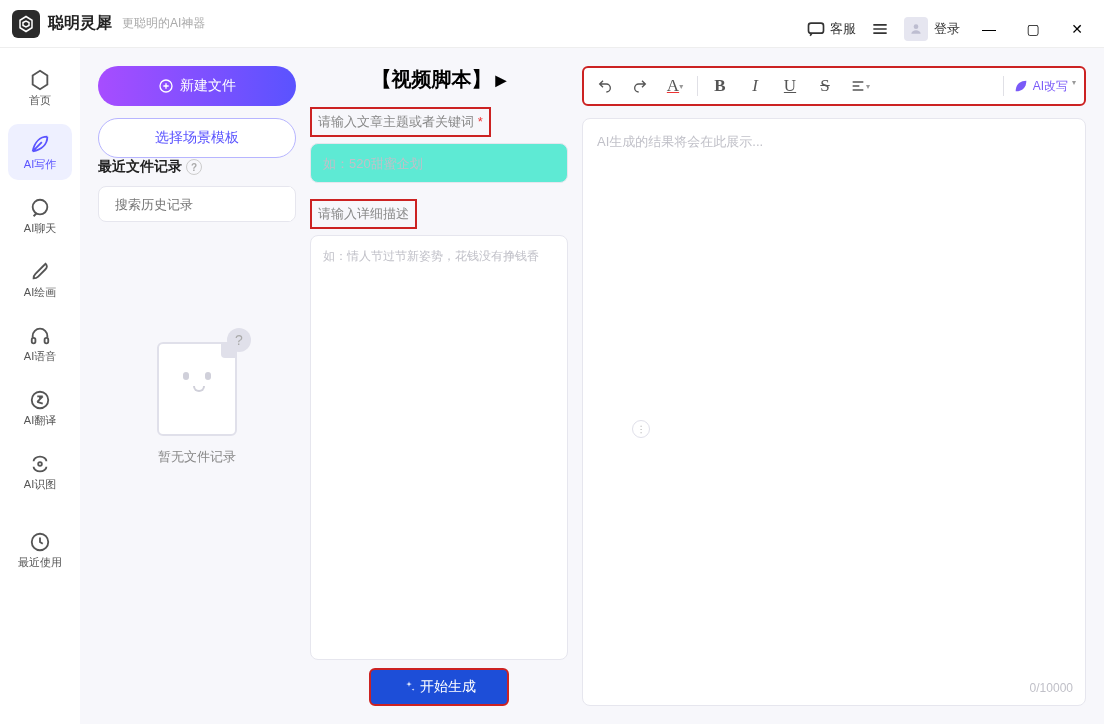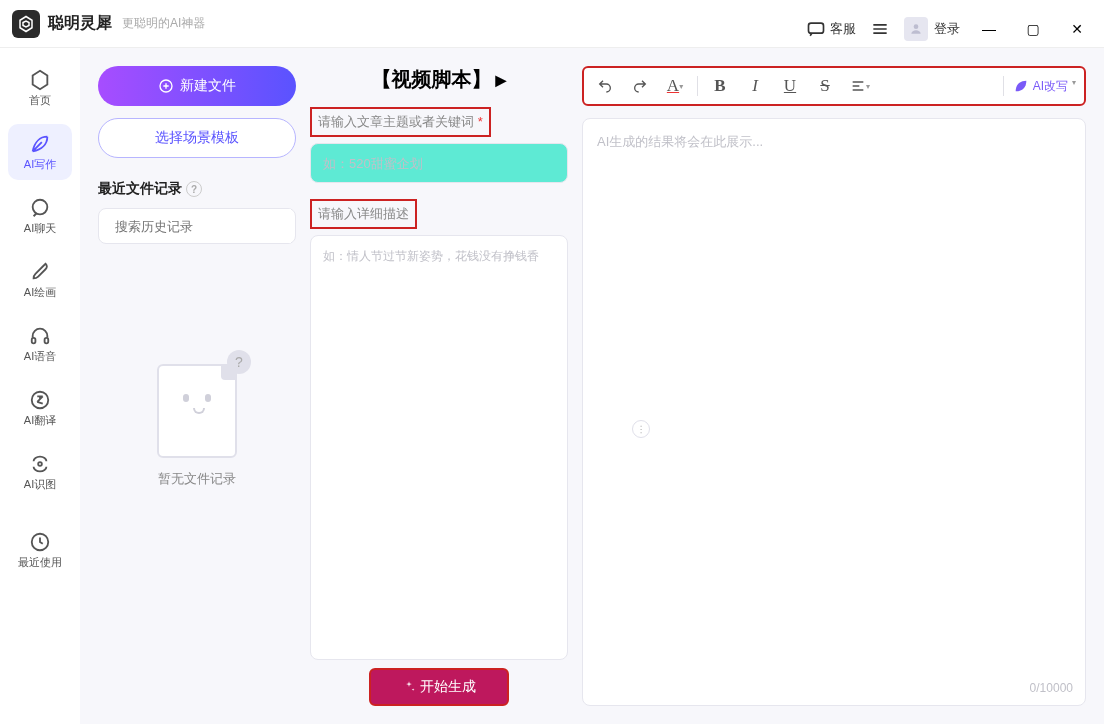--- a/index.html
+++ b/index.html
@@ -24,21 +24,21 @@
 .side-item { width: 64px; height: 56px; border-radius: 10px; display: flex; flex-direction: column; align-items: center; justify-content: center; gap: 2px; cursor: pointer; color: #555; }
 .side-item.active { background: #eef0ff; color: #5a53ff; }
 .side-item svg { width: 22px; height: 22px; }
 .side-label { font-size: 11px; }
 .side-gap { flex: 0 0 6px; }
 
 .panel { flex: 1; background: #f7f7fb; display: flex; padding: 18px; gap: 14px; }
 
 .col-left { width: 198px; display: flex; flex-direction: column; }
 .btn-new { height: 40px; border-radius: 20px; background: linear-gradient(90deg,#a74dff,#5a53ff); color: #fff; font-size: 14px; font-weight: 500; display: flex; align-items: center; justify-content: center; gap: 6px; cursor: pointer; margin-bottom: 12px; }
-.btn-template { height: 40px; border-radius: 20px; background: #fff; border: 1px solid #b7b5ff; color: #5a53ff; font-size: 14px; font-weight: 500; display: flex; align-items: center; justify-content: center; cursor: pointer; margin-bottom: 22px; }
+.btn-template { height: 40px; border-radius: 20px; background: #fff; border: 1px solid #b7b5ff; color: #5a53ff; font-size: 14px; font-weight: 500; display: flex; align-items: center; justify-content: center; cursor: pointer; }
 .recent-head { font-size: 14px; font-weight: 600; color: #222; display: flex; align-items: center; gap: 4px; margin-bottom: 10px; }
 .qmark { width: 16px; height: 16px; border-radius: 50%; border: 1px solid #ccc; display: inline-flex; align-items: center; justify-content: center; font-size: 10px; color: #aaa; }
 .search-wrap { height: 36px; background: #fff; border: 1px solid #e6e6ee; border-radius: 8px; display: flex; padding: 0 10px; gap: 6px; }
 .search-wrap input { border: 0; outline: 0; font-size: 13px; flex: 1; color: #666; }
 .empty-box { margin-top: 120px; display: flex; flex-direction: column; align-items: center; color: #aaa; position:relative; }
 .empty-illus { width: 80px; height: 94px; background: #fff; border: 2px solid #e0e0ea; border-radius: 6px; position: relative; }
 .empty-fold { position:absolute; top:-2px; right:-2px; width:16px; height:16px; background:#e0e0ea; border-bottom-left-radius:4px; }
 .face-eye { position:absolute; width:6px; height:8px; background:#d0d0da; border-radius:3px; top:28px; }
 .face-eye.l { left:24px; } .face-eye.r { right:24px; }
 .face-mouth { position:absolute; width:12px; height:6px; border:2px solid #d0d0da; border-top:0; border-radius:0 0 8px 8px; top:42px; left:34px; }
@@ -47,21 +47,21 @@
 
 .col-mid { width: 258px; display: flex; flex-direction: column; }
 .mid-title { font-size: 20px; font-weight: 600; text-align: center; margin-bottom: 14px; display:flex; align-items:center; justify-content:center; gap:4px; }
 .tri { font-size: 14px; }
 .field-label { font-size: 13px; color: #888; border: 2px solid #c22; padding: 4px 6px; width: fit-content; margin-bottom: 6px; }
 .req-star { color: #e33; }
 .text-input { height: 40px; background: #5eead4; border: 1px solid #e6e6ee; border-radius: 8px; padding: 0 12px; font-size: 13px; color: #666; outline: 0; margin-bottom: 16px; }
 .text-input::placeholder { color: #c0c0c8; }
 .textarea { flex: 1; background: #fff; border: 1px solid #e6e6ee; border-radius: 8px; padding: 12px; font-size: 12px; color: #666; outline: 0; resize: none; margin-bottom: 8px; }
 .textarea::placeholder { color: #c0c0c8; }
-.btn-generate { height: 38px; width: 140px; align-self: center; border-radius: 6px; background: #be185d; color: #fff; font-size: 14px; display: flex; align-items: center; justify-content: center; gap: 4px; cursor: pointer; border: 2px solid #c22; }
+.btn-generate { height: 38px; width: 140px; align-self: center; border-radius: 6px; background: #1d4ed8; color: #fff; font-size: 14px; display: flex; align-items: center; justify-content: center; gap: 4px; cursor: pointer; border: 2px solid #c22; }
 
 .drag-dot { position: absolute; left: 632px; top: 420px; width: 18px; height: 18px; border-radius: 50%; background: #fff; border: 1px solid #e0e0ea; display:flex; align-items:center; justify-content:center; }
 .drag-dot::before { content:"⋯"; color:#bbb; font-size:10px; transform:rotate(90deg); }
 
 .col-right { flex: 1; display: flex; flex-direction: column; position: relative; }
 .toolbar { height: 40px; background: #fff; border: 2px solid #c22; border-radius: 6px; display: flex; align-items: center; padding: 0 8px; gap: 9px; margin-bottom: 12px; }
 .tb-btn { width: 26px; height: 26px; display: flex; align-items: center; justify-content: center; cursor: pointer; color: #555; border-radius: 4px; }
 .tb-btn svg { width: 16px; height: 16px; }
 .tb-sep { width: 1px; height: 20px; background: #e0e0e6; }
 .tb-text { font-size: 17px; font-family: Georgia, serif; }

